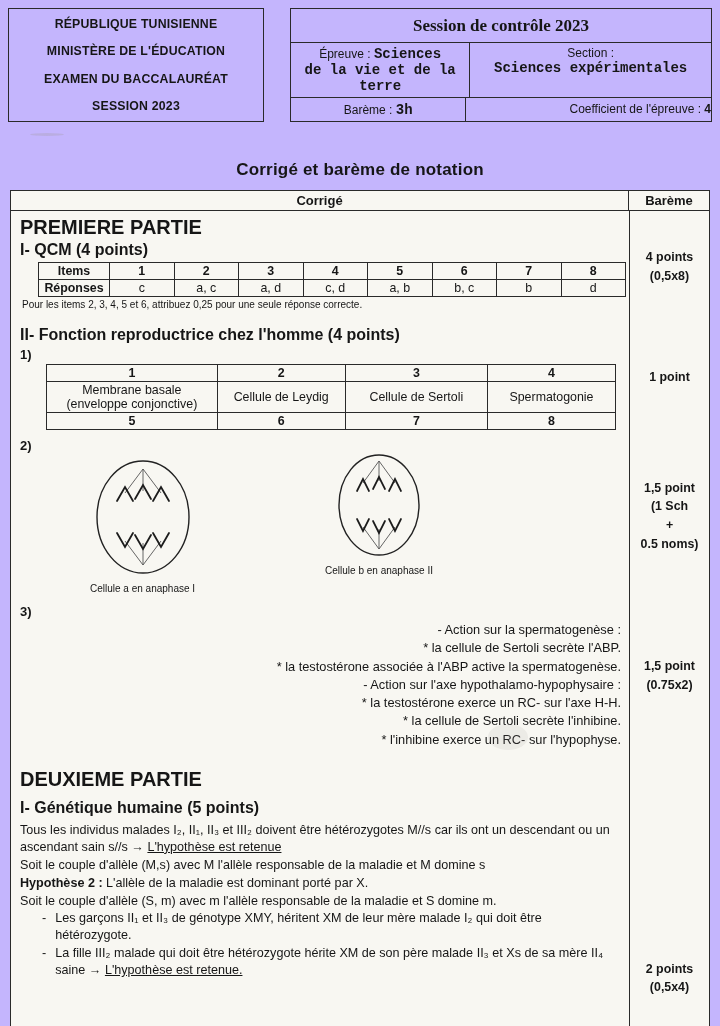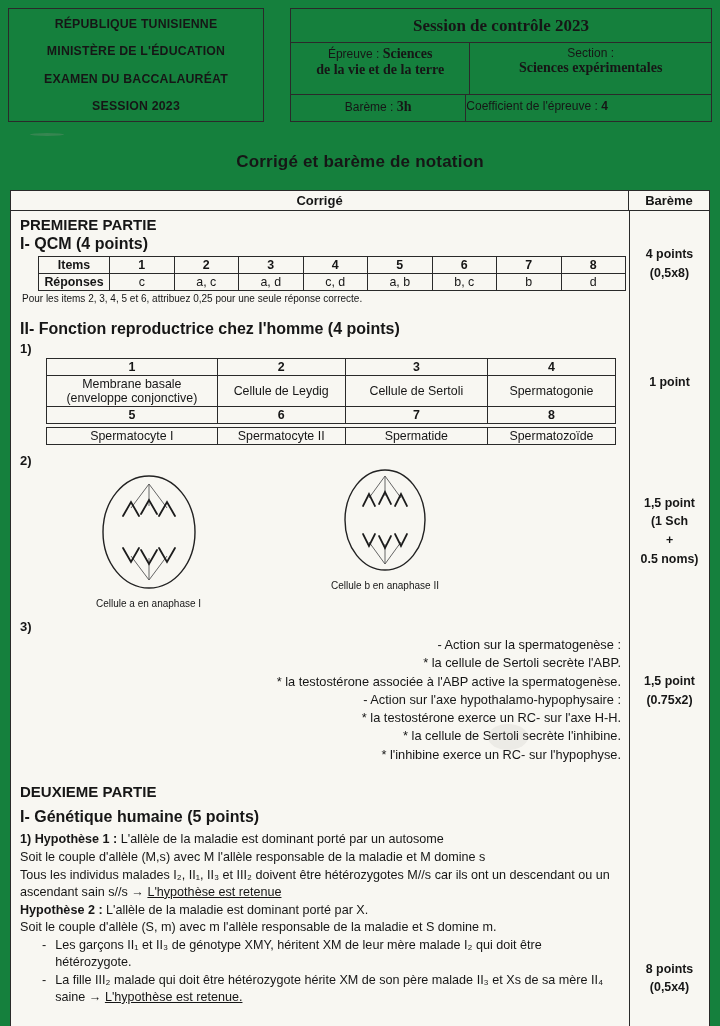--- a/index.html
+++ b/index.html
@@ -1,65 +1,65 @@
 <!DOCTYPE html>
 <html><head>
 <meta charset="utf-8">
 <style>
   html,body{margin:0;padding:0;}
   body{background:#e8e6e0;font-family:"Liberation Sans",sans-serif;color:#161616;}
-  .page{position:relative;width:720px;height:1026px;background:#15803d;overflow:hidden;margin:0 auto;}
+  .page{position:relative;width:720px;height:1026px;background:#c4b5fd;overflow:hidden;margin:0 auto;}
 
   
   .hdr{position:absolute;top:8px;left:8px;right:8px;display:flex;}
   .hdr-left{width:246px;border:1.6px solid #2a2a2a;padding:8px 4px;display:flex;flex-direction:column;justify-content:space-between;text-align:center;height:96px;}
   .hdr-left div{font-size:12.3px;font-weight:600;letter-spacing:.2px;}
   .hdr-gap{width:26px;}
   .hdr-right{flex:1;border:1.6px solid #2a2a2a;height:112px;display:flex;flex-direction:column;}
   .hdr-session{border-bottom:1.3px solid #2a2a2a;text-align:center;font-family:"Liberation Serif",serif;font-weight:bold;font-size:17px;padding:7px 0 6px;}
   .hdr-mid{display:flex;border-bottom:1.3px solid #2a2a2a;flex:1;}
   .hdr-epreuve{width:41.5%;border-right:1.3px solid #2a2a2a;text-align:center;padding:3px 2px;font-size:12px;}
   .hdr-sec{flex:1;padding:3px 6px;font-size:12px;text-align:center;}
-  .serifb{font-family:Liberation Serif, serif;font-weight:bold;font-size:14px;}
+  .serifb{font-family:Liberation Mono, monospace;font-weight:bold;font-size:14px;}
   .hdr-bot{display:flex;height:26px;}
   .hdr-duree{width:41.5%;border-right:1.3px solid #2a2a2a;text-align:center;font-size:12px;padding-top:4px;}
-  .hdr-coef{flex:1;text-align:left;font-size:12px;padding-top:4px;}
-
-  
-  .doc-title{position:absolute;top:152px;left:0;right:0;text-align:center;font-size:17px;font-weight:bold;letter-spacing:.2px;}
+  .hdr-coef{flex:1;text-align:right;font-size:12px;padding-top:4px;}
+
+  
+  .doc-title{position:absolute;top:160px;left:0;right:0;text-align:center;font-size:17px;font-weight:bold;letter-spacing:.2px;}
 
   
   .main{position:absolute;top:190px;left:10px;width:698px;height:836px;border:1.6px solid #2a2a2a;border-bottom:none;display:flex;flex-direction:column;background:#f8f7f2;}
   .thead{display:flex;border-bottom:1.3px solid #2a2a2a;}
   .th-c{flex:1;text-align:center;font-weight:bold;font-size:13px;padding:2px 0;}
   .th-b{width:80px;border-left:1.3px solid #2a2a2a;text-align:center;font-weight:bold;font-size:13px;padding:2px 0;}
   .row{display:flex;}
   .row .content{flex:1;min-width:0;padding:2px 8px 3px 9px;}
   .row .bareme{width:80px;border-left:1.3px solid #2a2a2a;display:flex;align-items:center;justify-content:center;text-align:center;font-weight:bold;font-size:12.4px;white-space:pre-line;line-height:1.5;padding:2px 2px;box-sizing:border-box;}
   .row .bareme.low{align-items:flex-end;padding-bottom:30px;}
   .row.grow{flex:1;}
 
-  .h-part{font-size:15px;font-weight:bold;margin:3px 0 2px;}
+  .h-part{font-size:20px;font-weight:bold;margin:3px 0 2px;}
   .h-sec{font-size:16px;font-weight:bold;margin:2px 0 3px;}
   .q-label{font-size:13px;font-weight:bold;margin:3px 0 2px;}
 
   table{border-collapse:collapse;}
   .qcm{margin:2px 0 2px 18px;width:588px;table-layout:fixed;}
   .qcm th,.qcm td{border:1.2px solid #2a2a2a;font-size:12.4px;padding:1px 2px;text-align:center;}
   .qcm th{width:66px;font-weight:bold;}
   .qcm tr.items td{font-weight:bold;}
   .note{font-size:10px;margin:2px 0 9px 2px;}
 
   .t1{margin-left:26px;width:570px;table-layout:fixed;}
   .t1 td{border:1.2px solid #2a2a2a;font-size:12.4px;padding:1px 4px;text-align:center;vertical-align:middle;}
   .t1 tr.num td{font-weight:bold;}
   .t2{margin-top:3px;}
 
   .figs{display:flex;margin:4px 0 2px 70px;align-items:flex-start;}
-  .fig{text-align:center;margin-left:6px;}
+  .fig{text-align:center;}
   .fig + .fig{margin-left:130px;margin-top:-6px;}
   .fig .lab{font-size:10px;margin-top:6px;}
   .fig svg{display:block;margin:0 auto;}
 
   .lines div{font-size:12.8px;line-height:1.43;text-align:right;}
   .lines .sub{padding-left:28px;}
 
   .gen p{font-size:12.6px;line-height:1.34;margin:0 0 1px;}
   .b{font-weight:bold;}
   .u{text-decoration:underline;}
@@ -177,36 +177,20 @@
             <td>Spermatogonie</td>
           </tr>
           <tr class="num">
             <td>5</td>
             <td>6</td>
             <td>7</td>
             <td>8</td>
           </tr>
         </tbody>
           </table>
-        <table class="t1 t2">
-          <colgroup>
-              <col style="width:30%">
-              <col style="width:22.5%">
-              <col style="width:25%">
-              <col style="width:22.5%">
-            </colgroup>
-          <tbody>
-              <tr>
-            <td>Spermatocyte I</td>
-            <td>Spermatocyte II</td>
-            <td>Spermatide</td>
-            <td>Spermatozoïde</td>
-          </tr>
-        </tbody>
-          </table>
       </div>
       <div class="bareme">1 point</div>
     </div>
 
     <div class="row">
       <div class="content">
         <div class="q-label">2)</div>
         <div class="figs">
           <div class="fig">
             <svg width="104" height="120" viewBox="0 0 104 120">
@@ -266,34 +250,33 @@
         </div>
       </div>
       <div class="bareme">1,5 point
 (0.75x2)</div>
     </div>
 
     <div class="row grow">
       <div class="content gen">
         <div class="h-part" style="margin-top:14px;">DEUXIEME PARTIE</div>
         <div class="h-sec" style="margin-top:8px;margin-bottom:5px;">I-  Génétique humaine (5 points)</div>
-        <p><span class="b">1) Hypothèse 1 :</span><span> L'allèle de la maladie est dominant porté par un autosome</span></p>
+        <p><span>Tous les individus malades I₂, II₁, II₃ et III₂ doivent être hétérozygotes M//s car ils ont un descendant ou un ascendant sain s//s → </span><span class="u">L'hypothèse est retenue</span></p>
         <p>Soit le couple d'allèle (M,s) avec M l'allèle responsable de la maladie et M domine s</p>
-        <p><span>Tous les individus malades I₂, II₁, II₃ et III₂ doivent être hétérozygotes M//s car ils ont un descendant ou un ascendant sain s//s → </span><span class="u">L'hypothèse est retenue</span></p>
         <p><span class="b">Hypothèse 2 :</span><span> L'allèle de la maladie est dominant porté par X.</span></p>
         <p>Soit le couple d'allèle (S, m) avec m l'allèle responsable de la maladie et S domine m.</p>
         <div class="bullet">
           <span class="mk">-</span>
           <span>Les garçons II₁ et II₃ de génotype XMY, héritent XM de leur mère malade I₂ qui doit être hétérozygote.</span>
         </div>
         <div class="bullet">
           <span class="mk">-</span>
           <span><span>La fille III₂ malade qui doit être hétérozygote hérite XM de son père malade II₃ et Xs de sa mère II₄ saine → </span><span class="u">L'hypothèse est retenue.</span></span>
         </div>
       </div>
-      <div class="bareme low">8 points
+      <div class="bareme low">2 points
 (0,5x4)</div>
     </div>
   </div>
 
   <div class="smudge" style="left:30px;top:133px;width:34px;height:3px;"></div>
   <div class="smudge" style="left:488px;top:724px;width:40px;height:26px;opacity:.12;"></div>
 </div>
 
 </body></html>

